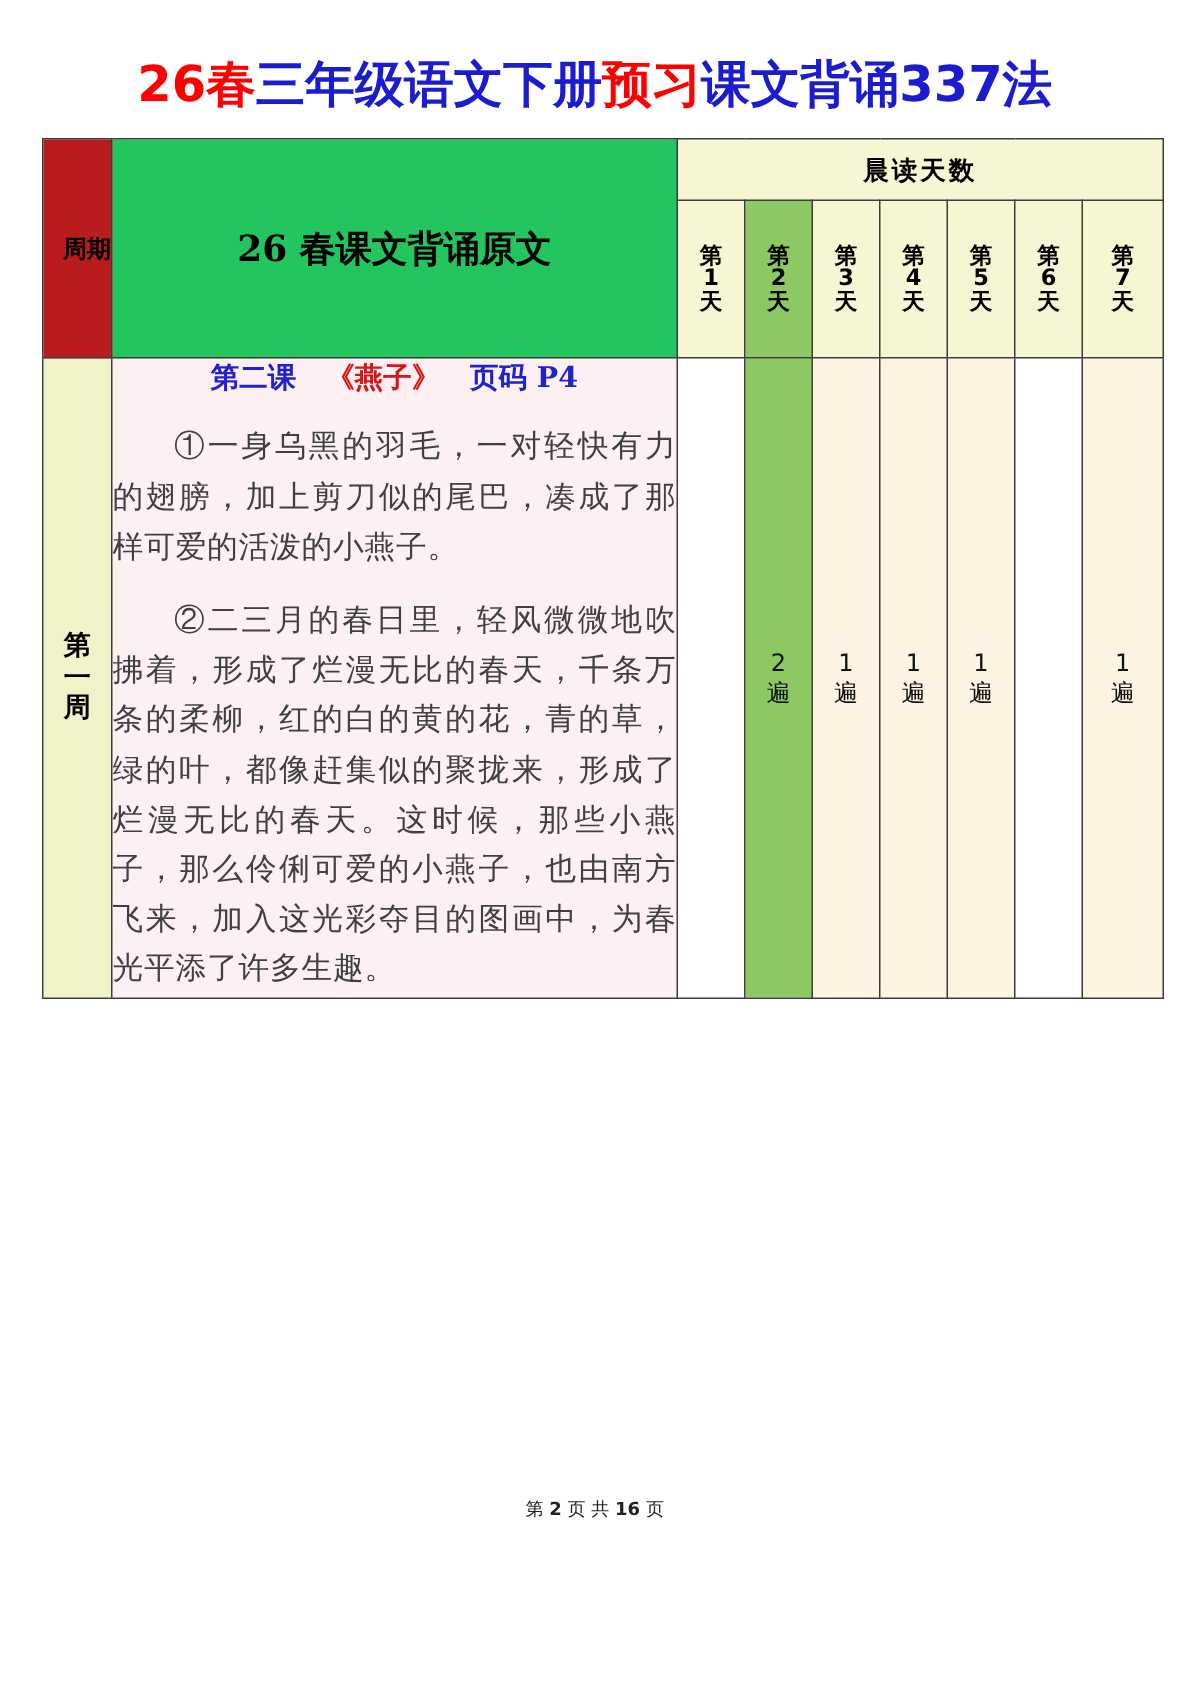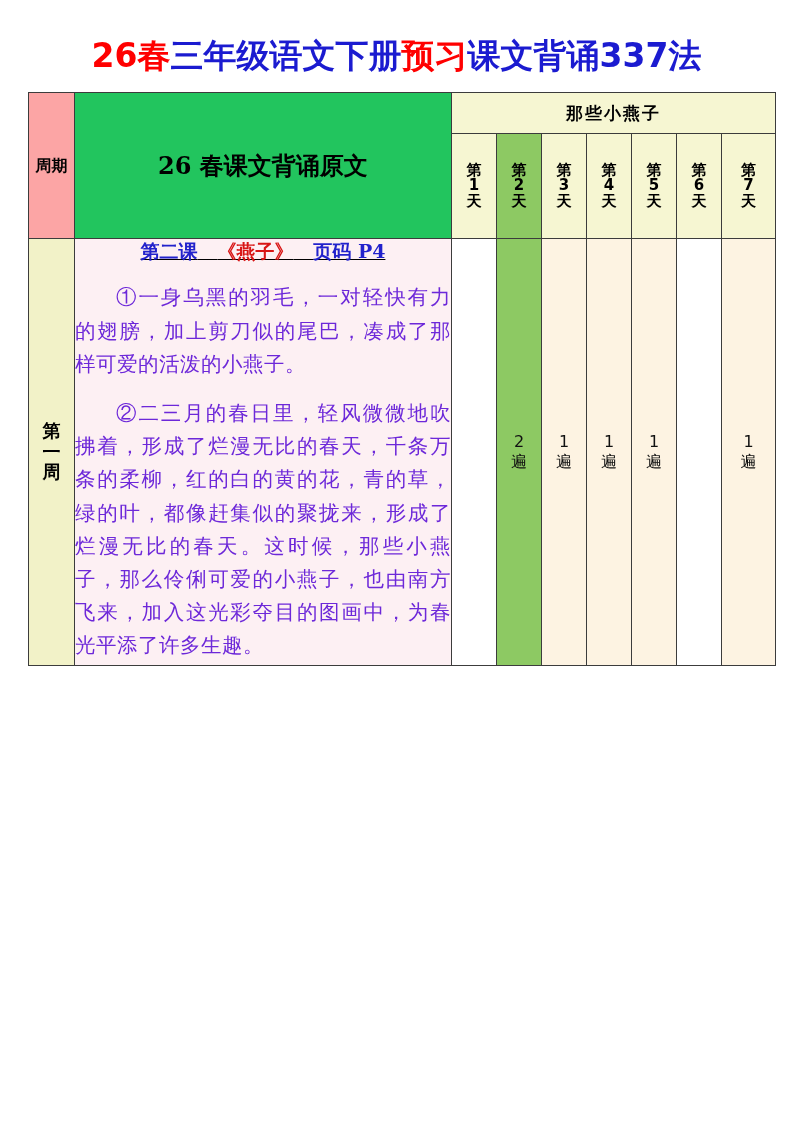--- a/index.html
+++ b/index.html
@@ -46,22 +46,22 @@
   }
   table.sheet td, table.sheet th {
     border: 1px solid #3c3c3c;
     padding: 0;
     vertical-align: middle;
   }
 
   
   .hdr-cycle {
     width: 46px;
-    background: #fca5a5;
-    text-align: center;
+    background: #b91c1c;
+    text-align: right;
     font-family: "DejaVu Sans", sans-serif;
     font-weight: bold;
     font-size: 16px;
     line-height: 1.15;
     color: #000;
     margin-left: 44px;
   }
   .hdr-text {
     width: 377px;
     background: #22c55e;
@@ -111,31 +111,30 @@
     padding: 16px 22px 24px 22px;
     vertical-align: top;
   }
   .lesson-head {
     text-align: center;
     font-family: "DejaVu Serif", serif;
     font-weight: bold;
     font-size: 19px;
     margin-bottom: 10px;
     white-space: nowrap;
-    text-decoration: underline;
   }
   .lesson-head .blue { color: #2222cc; }
   .lesson-head .red { color: #d81515; }
   .lesson-head .page-no { color: #2222cc; }
 
   .para {
     font-family: "DejaVu Serif", serif;
     font-size: 20.5px;
     line-height: 1.62;
-    color: #6d28d9;
+    color: #404040;
     text-indent: 2em;
     margin: 16px 0 2px 0;
     letter-spacing: 0.5px;
     text-align: justify;
   }
 
   .cell-count {
     text-align: center;
     font-family: "DejaVu Sans", sans-serif;
     font-size: 16px;
@@ -184,21 +183,21 @@
     </colgroup>
     <tbody>
       <tr>
         <td class="hdr-cycle" rowspan="2">
           <span>周期</span>
         </td>
         <td class="hdr-text" rowspan="2">
           <span>26 春课文背诵原文</span>
         </td>
         <td class="hdr-days-top" colspan="7">
-          <span>那些小燕子</span>
+          <span>晨读天数</span>
         </td>
       </tr>
       <tr>
         <td class="hdr-day">
           <span>第</span>
           <span>1</span>
           <span>天</span>
         </td>
         <td class="hdr-day green">
           <span>第</span>
@@ -274,14 +273,21 @@
           <span></span>
         </td>
         <td class="cell-count tint">
           <span>1</span>
           <span>遍</span>
         </td>
       </tr>
     </tbody>
   </table>
 
+  <div class="footer">
+    <span>第</span>
+    <b>2</b>
+    <span>页 共</span>
+    <b>16</b>
+    <span>页</span>
+  </div>
 
 </div>
 
 </body></html>

